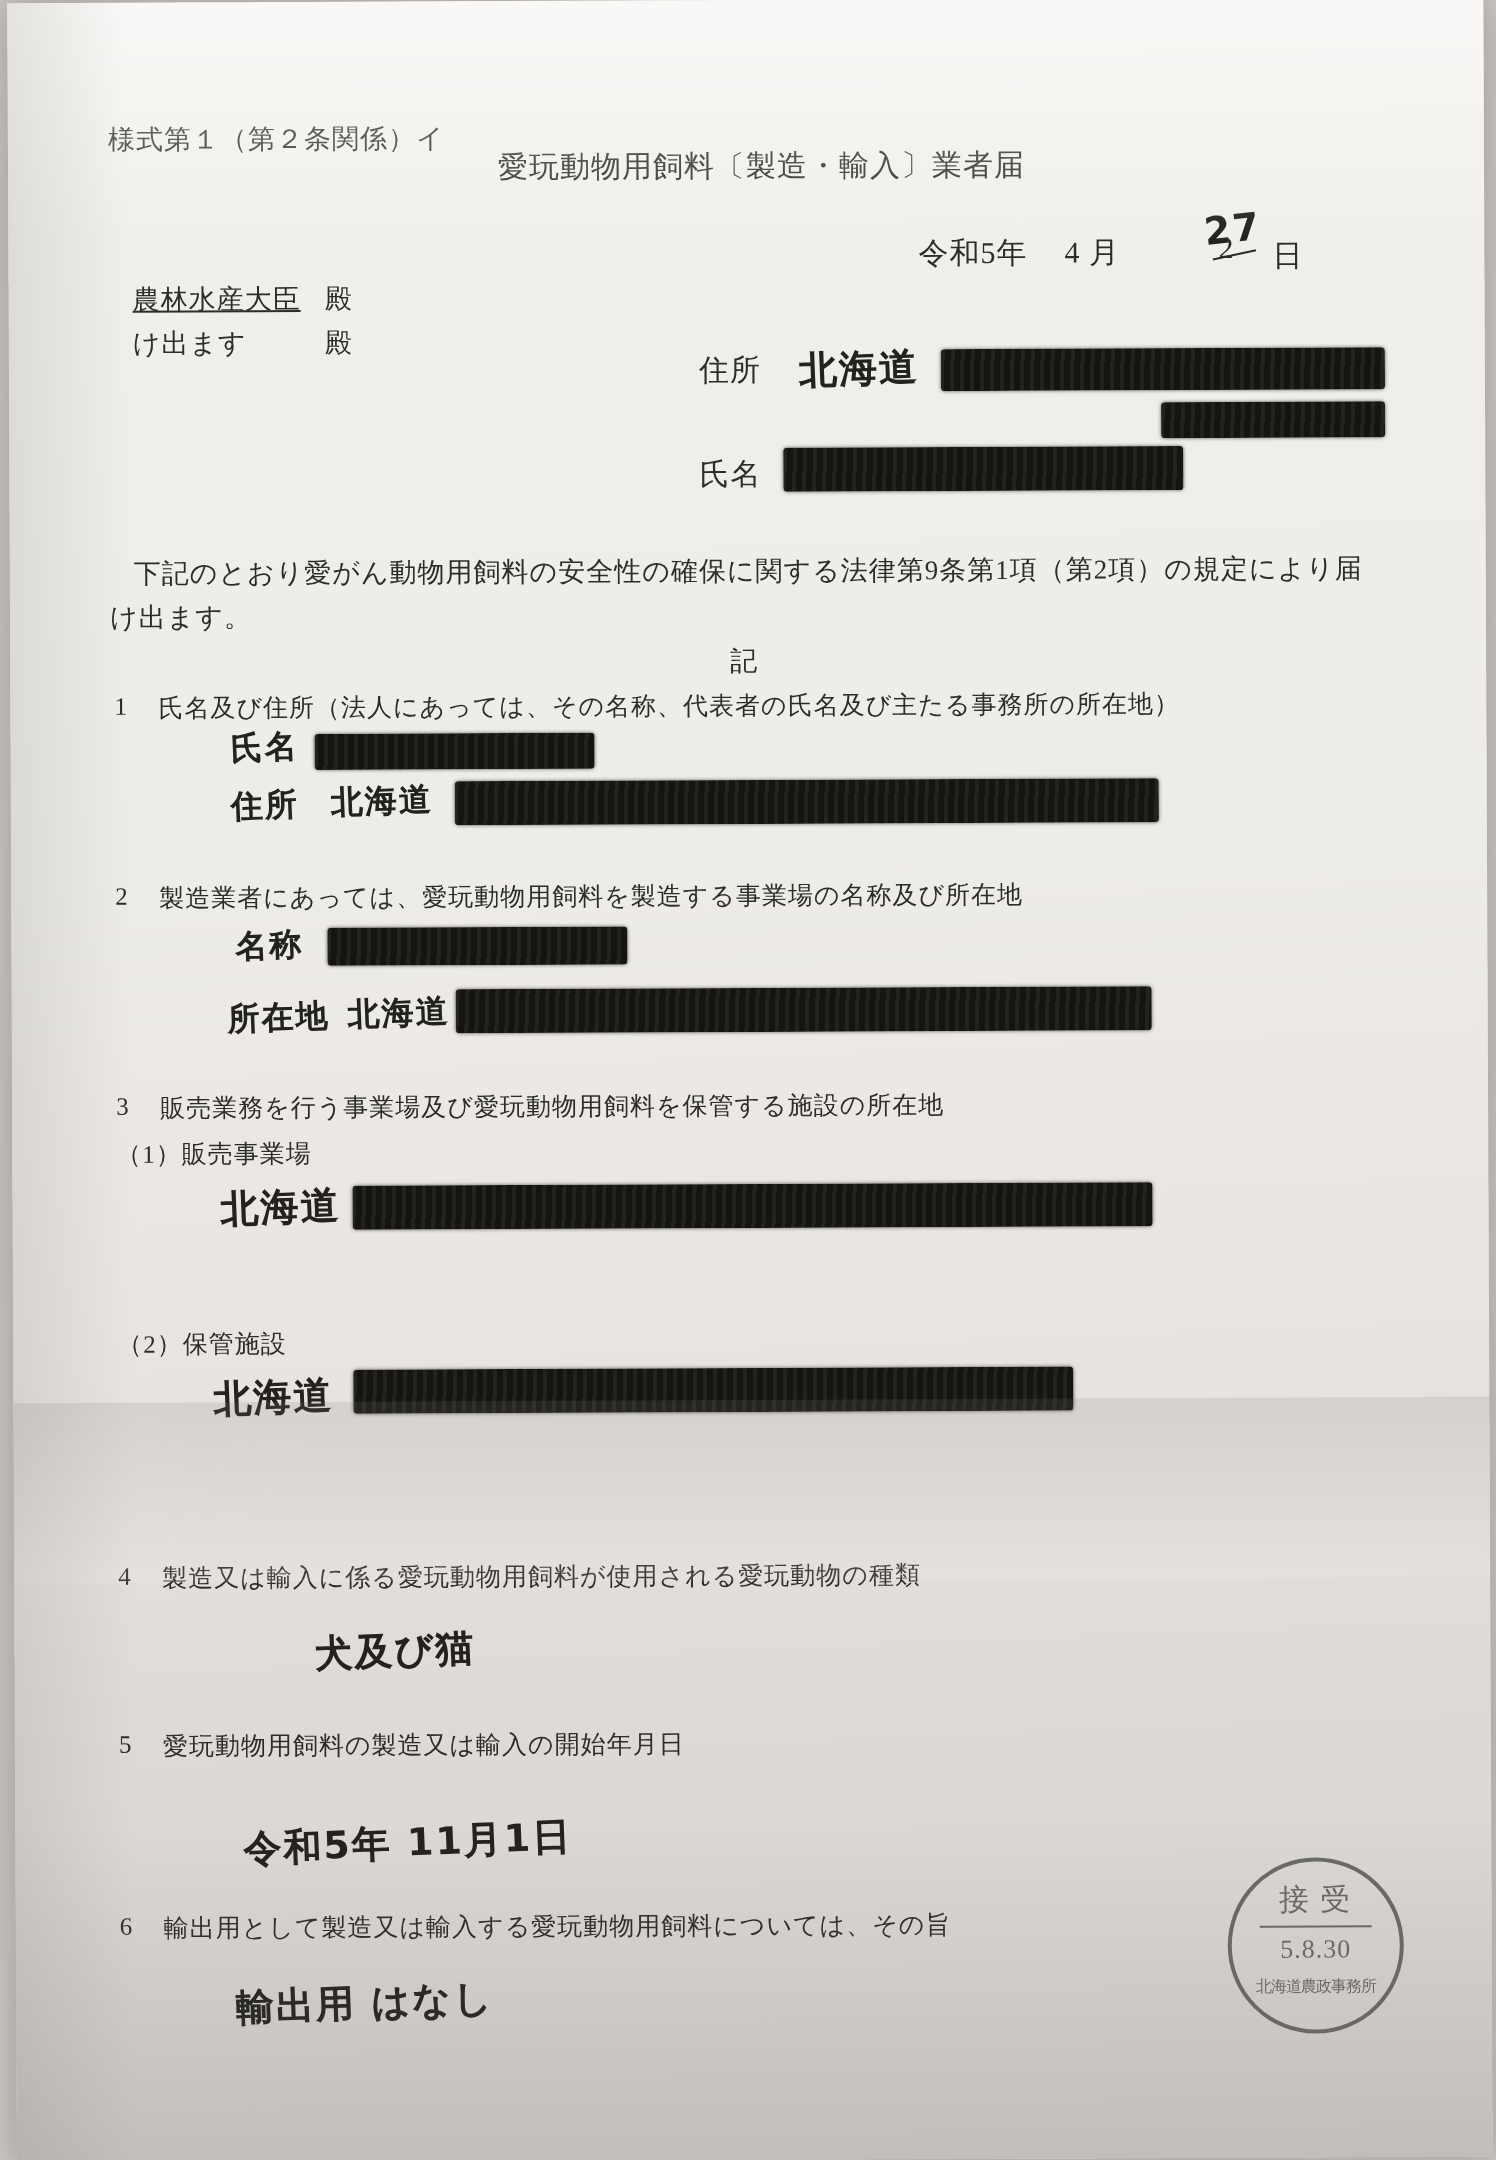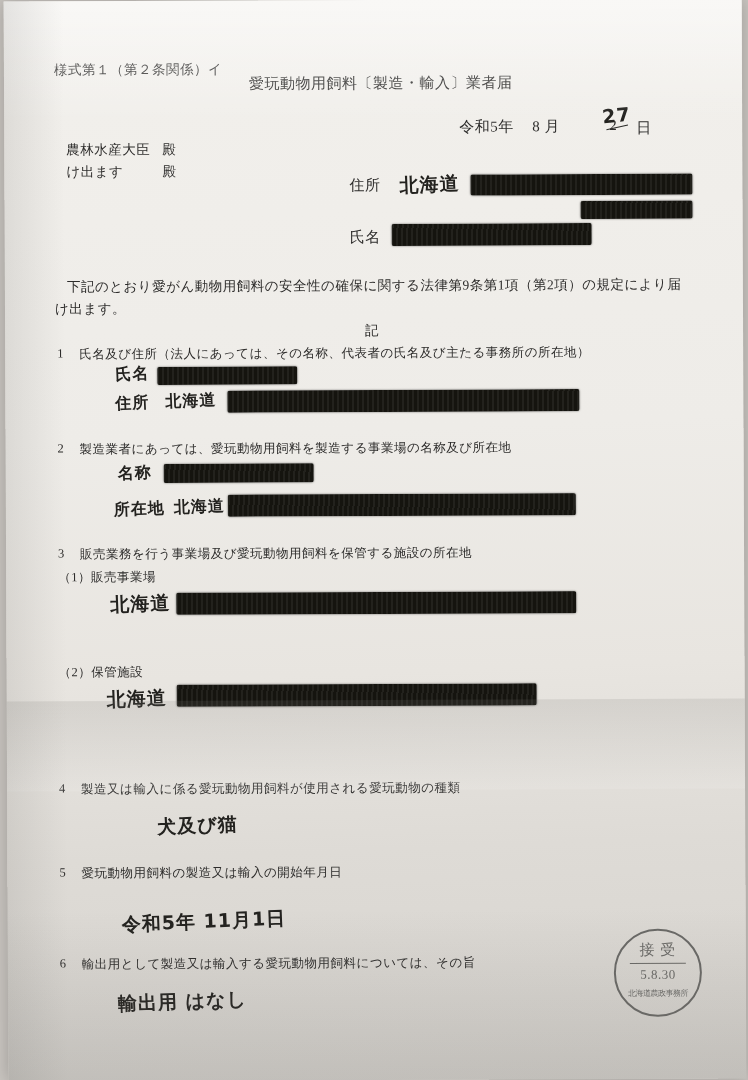--- a/index.html
+++ b/index.html
@@ -114,27 +114,27 @@
 <body>
 
 <div id="page">
   <div class="paper">
     <div class="content">
 
       <div class="t sz13" style="left:50px; top:60px;">様式第１（第２条関係）イ</div>
       <div class="t sz15" style="left:245px; top:74px;">愛玩動物用飼料〔製造・輸入〕業者届</div>
 
       <div class="t sz15" style="left:455px; top:118px;">令和5年</div>
-      <div class="t sz15" style="left:528px; top:118px;">8 月</div>
+      <div class="t sz15" style="left:528px; top:118px;">4 月</div>
       <div class="hw hw-lg" style="left:598px; top:105px; transform:rotate(-6deg);">27</div>
       <div class="t sz15" style="left:605px; top:118px;">2</div>
       <div class="strike" style="left:602px; top:128px; width:22px;"></div>
       <div class="t sz15" style="left:632px; top:120px;">日</div>
 
-      <div class="t sz13" style="left:62px; top:140px;">農林水産大臣</div>
+      <div class="t sz13" style="left:62px; top:140px;text-decoration:underline;">農林水産大臣</div>
       <div class="t sz13" style="left:158px; top:140px;">殿</div>
       <div class="t sz13" style="left:62px; top:162px;">け出ます</div>
       <div class="t sz13" style="left:158px; top:162px;">殿</div>
 
       <div class="t sz15" style="left:345px; top:176px;">住所</div>
       <div class="hw hw-lg" style="left:395px; top:172px;">北海道</div>
       <div class="redact" style="left:466px; top:175px; width:222px; height:21px;"></div>
       <div class="redact" style="left:576px; top:202px; width:112px; height:18px;"></div>
 
       <div class="t sz15" style="left:345px; top:228px;">氏名</div>

